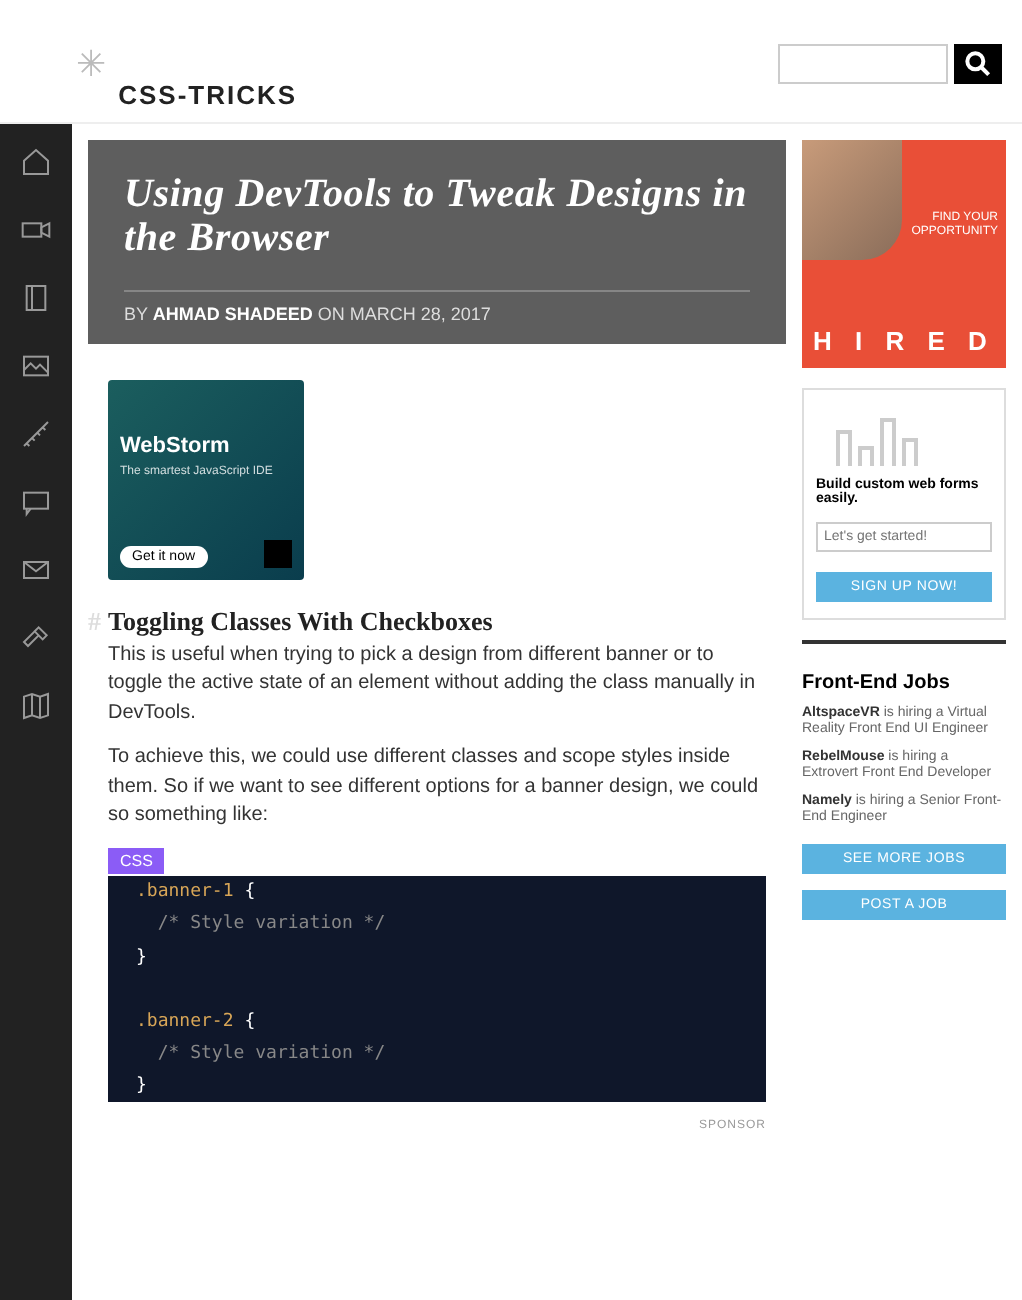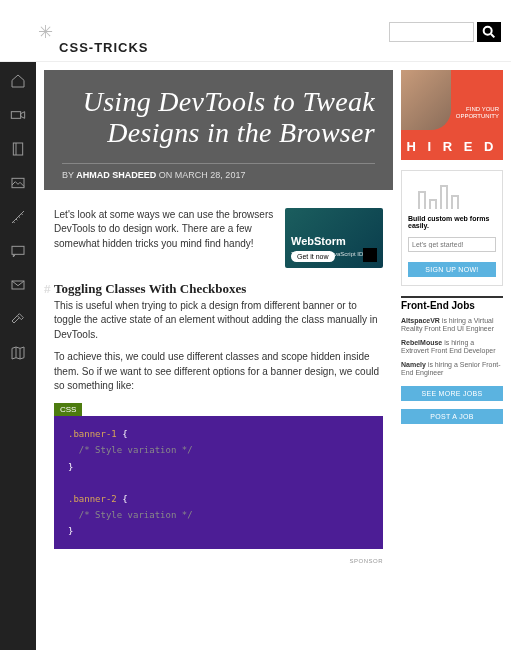--- a/index.html
+++ b/index.html
@@ -9,53 +9,53 @@
 .logo-star { color: #bbb; font-size: 18px; }
 .logo-text { font-weight: 700; letter-spacing: 1px; font-size: 13px; color: #222; margin-top: 32px; }
 .search-wrap { display: flex; gap: 3px; }
 .search-input { width: 85px; height: 20px; border: 1px solid #ccc; padding: 0 4px; font-size: 10px; }
 .search-btn { width: 24px; height: 20px; background: #000; color: #fff; border: none; display: flex; align-items: center; justify-content: center; cursor: pointer; }
 .layout { display: flex; height: 614px; }
 .sidenav { width: 36px; background: #222; display: flex; flex-direction: column; align-items: center; padding-top: 10px; gap: 16px; }
 .sidenav .nav-icon { color: #999; width: 18px; height: 18px; display: flex; align-items: center; justify-content: center; cursor: pointer; }
 .main { flex: 1; background: #fff; }
 .hero { background: #5e5e5e; padding: 16px 18px 10px 18px; color: #fff; margin: 8px 8px 0 8px; }
-.hero h1 { font-family: Georgia, serif; font-weight: 400; font-size: 28px; line-height: 1.12; font-style: italic; letter-spacing: 0.3px; text-align: right; }
+.hero h1 { font-family: Georgia, serif; font-weight: 700; font-size: 20px; line-height: 1.12; font-style: italic; letter-spacing: 0.3px; }
 .byline { font-size: 9px; margin-top: 14px; border-top: 1px solid rgba(255,255,255,0.25); padding-top: 6px; color: #ddd; }
 .byline a { color: #fff; font-weight: 600; text-decoration: none; }
 .article { padding: 18px 18px 0 18px; font-size: 10px; color: #333; line-height: 1.45; }
 .intro-row { display: flex; gap: 10px; margin-bottom: 12px; }
 .intro-text { flex: 1; }
-.ad-webstorm { width: 98px; height: 60px; background: linear-gradient(135deg, #1b5e5e, #0a3d4d); color: #fff; padding: 6px; position: relative; border-radius: 2px; }
+.ad-webstorm { width: 98px; height: 100px; background: linear-gradient(135deg, #1b5e5e, #0a3d4d); color: #fff; padding: 6px; position: relative; border-radius: 2px; }
 .ad-webstorm .ws-title { font-weight: 700; font-size: 11px; margin-top: 20px; }
 .ad-webstorm .ws-sub { font-size: 6px; opacity: 0.8; }
 .ad-webstorm .ws-btn { position: absolute; bottom: 6px; left: 6px; background: #fff; color: #000; font-size: 7px; padding: 2px 6px; border-radius: 8px; border: none; cursor: pointer; }
 .ad-webstorm .ws-badge { position: absolute; bottom: 6px; right: 6px; width: 14px; height: 14px; background: #000; }
 .section-h { font-family: Georgia, serif; font-weight: 700; font-size: 13px; margin-bottom: 0; color: #222; position: relative; }
 .section-h::before { content: "#"; position: absolute; left: -10px; color: #ddd; }
 .article p { margin-bottom: 8px; }
 .code-block-wrap { margin: 8px 0; }
-.code-lang { background: #4d7c0f; color: #fff; font-size: 8px; padding: 1px 6px; display: inline-block; }
-.code-block { background: #4c1d95; color: #ddd; font-family: Menlo, Consolas, monospace; font-size: 9px; padding: 10px 14px; line-height: 1.8; white-space: pre; }
+.code-lang { background: #8b5cf6; color: #fff; font-size: 8px; padding: 1px 6px; display: inline-block; }
+.code-block { background: #0f172a; color: #ddd; font-family: Menlo, Consolas, monospace; font-size: 9px; padding: 0 14px; line-height: 1.8; white-space: pre; }
 .code-block .sel { color: #d8a657; }
 .code-block .brace { color: #fff; }
 .code-block .com { color: #888; }
 .sponsor-tag { text-align: right; font-size: 6px; color: #999; letter-spacing: 0.5px; margin-top: 2px; }
 .rightcol { width: 110px; padding: 8px 8px 0 0; display: flex; flex-direction: column; gap: 10px; }
-.hired-ad { background: #e94f37; color: #fff; height: 90px; position: relative; overflow: hidden; }
+.hired-ad { background: #e94f37; color: #fff; height: 114px; position: relative; overflow: hidden; }
 .hired-ad .hired-bg { position: absolute; top: 0; left: 0; width: 50px; height: 60px; background: linear-gradient(135deg, #c89b7a, #8a6d5a); border-radius: 0 0 20px 0; }
 .hired-ad .hired-tag { position: absolute; right: 4px; top: 36px; font-size: 6px; text-align: right; line-height: 1.1; }
 .hired-ad .hired-logo { position: absolute; bottom: 0; left: 0; right: 0; background: #e94f37; color: #fff; font-weight: 700; letter-spacing: 4px; text-align: center; padding: 6px 0; font-size: 13px; }
 .forms-box { border: 1px solid #ddd; padding: 8px 6px; }
 .forms-box .wf-art { height: 30px; display: flex; align-items: flex-end; gap: 3px; margin-bottom: 6px; padding-left: 10px; }
 .forms-box .wf-art span { display: block; width: 8px; background: transparent; border: 2px solid #ccc; border-bottom: none; }
 .forms-box .wf-title { font-size: 7px; font-weight: 700; margin-bottom: 4px; }
 .forms-box .wf-input { width: 100%; border: 1px solid #ccc; font-size: 7px; padding: 3px; margin-bottom: 6px; }
 .blue-btn { background: #5bb3e0; color: #fff; border: none; font-size: 7px; padding: 4px 0; width: 100%; text-align: center; cursor: pointer; letter-spacing: 0.3px; }
-.jobs-box { border-top: 2px solid #333; padding-top: 2px; }
+.jobs-box { border-top: 2px solid #333; padding-top: 14px; }
 .jobs-box h3 { font-size: 10px; font-weight: 700; margin-bottom: 6px; }
 .jobs-box .job { font-size: 7px; color: #666; margin-bottom: 5px; line-height: 1.2; }
 .jobs-box .job b { color: #333; }
 .jobs-box .blue-btn { margin-bottom: 4px; }
 svg { width: 16px; height: 16px; }
 </style>
 </head>
 <body>
 
 <div class="topbar">
@@ -130,31 +130,30 @@
 
   <div class="main">
     <div class="hero">
       <h1>Using DevTools to Tweak Designs in the Browser</h1>
       <div class="byline">
         <span>BY </span><a href="#">AHMAD SHADEED</a><span> ON MARCH 28, 2017</span>
       </div>
     </div>
     <div class="article">
       <div class="intro-row">
-        <div class="intro-text">Let's look at some ways we can use the browsers DevTools to do design work. There are a few somewhat hidden tricks you mind find handy!</div>
         <div class="ad-webstorm">
           <div class="ws-title">WebStorm</div>
           <div class="ws-sub">The smartest JavaScript IDE</div>
           <button class="ws-btn">Get it now</button>
           <div class="ws-badge"></div>
         </div>
       </div>
       <h2 class="section-h">Toggling Classes With Checkboxes</h2>
       <p>This is useful when trying to pick a design from different banner or to toggle the active state of an element without adding the class manually in DevTools.</p>
-      <p>To achieve this, we could use different classes and scope hidden inside them. So if we want to see different options for a banner design, we could so something like:</p>
+      <p>To achieve this, we could use different classes and scope styles inside them. So if we want to see different options for a banner design, we could so something like:</p>
       <div class="code-block-wrap">
         <span class="code-lang">CSS</span>
         <div class="code-block"><span class="sel">.banner-1</span> <span class="brace">{</span>
   <span class="com">/* Style variation */</span>
 <span class="brace">}</span>
 
 <span class="sel">.banner-2</span> <span class="brace">{</span>
   <span class="com">/* Style variation */</span>
 <span class="brace">}</span></div>
       </div>

